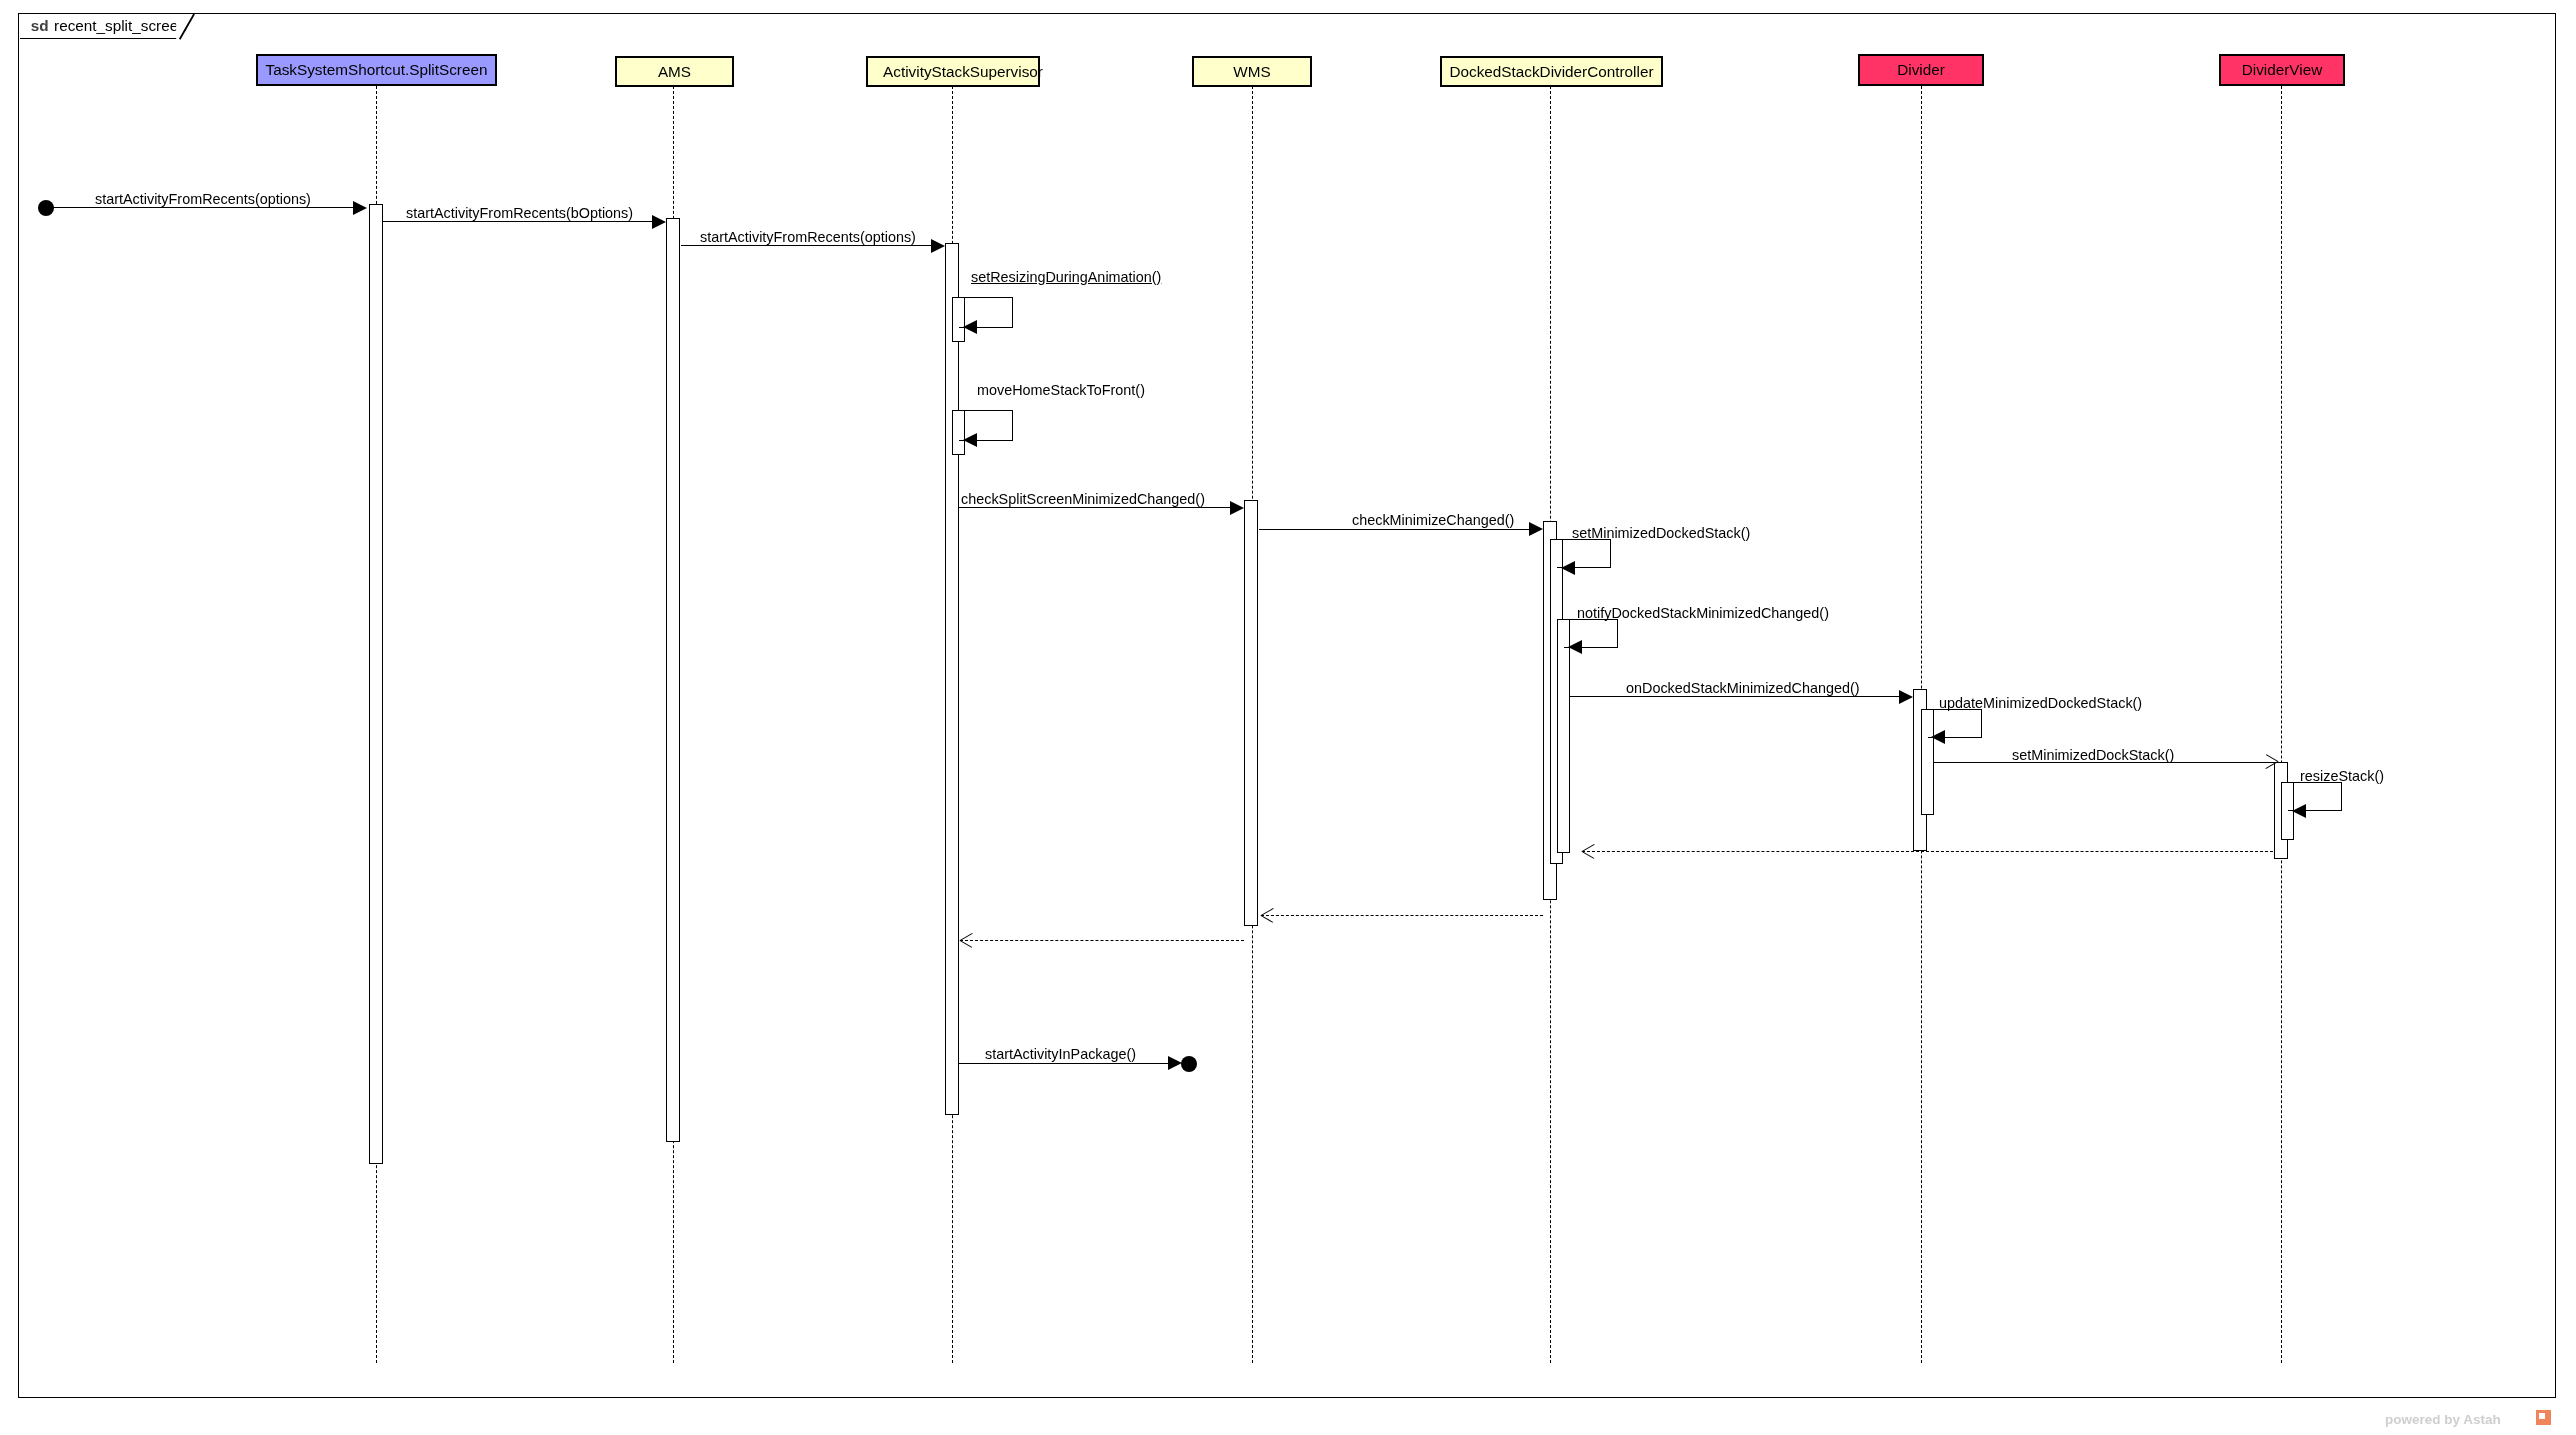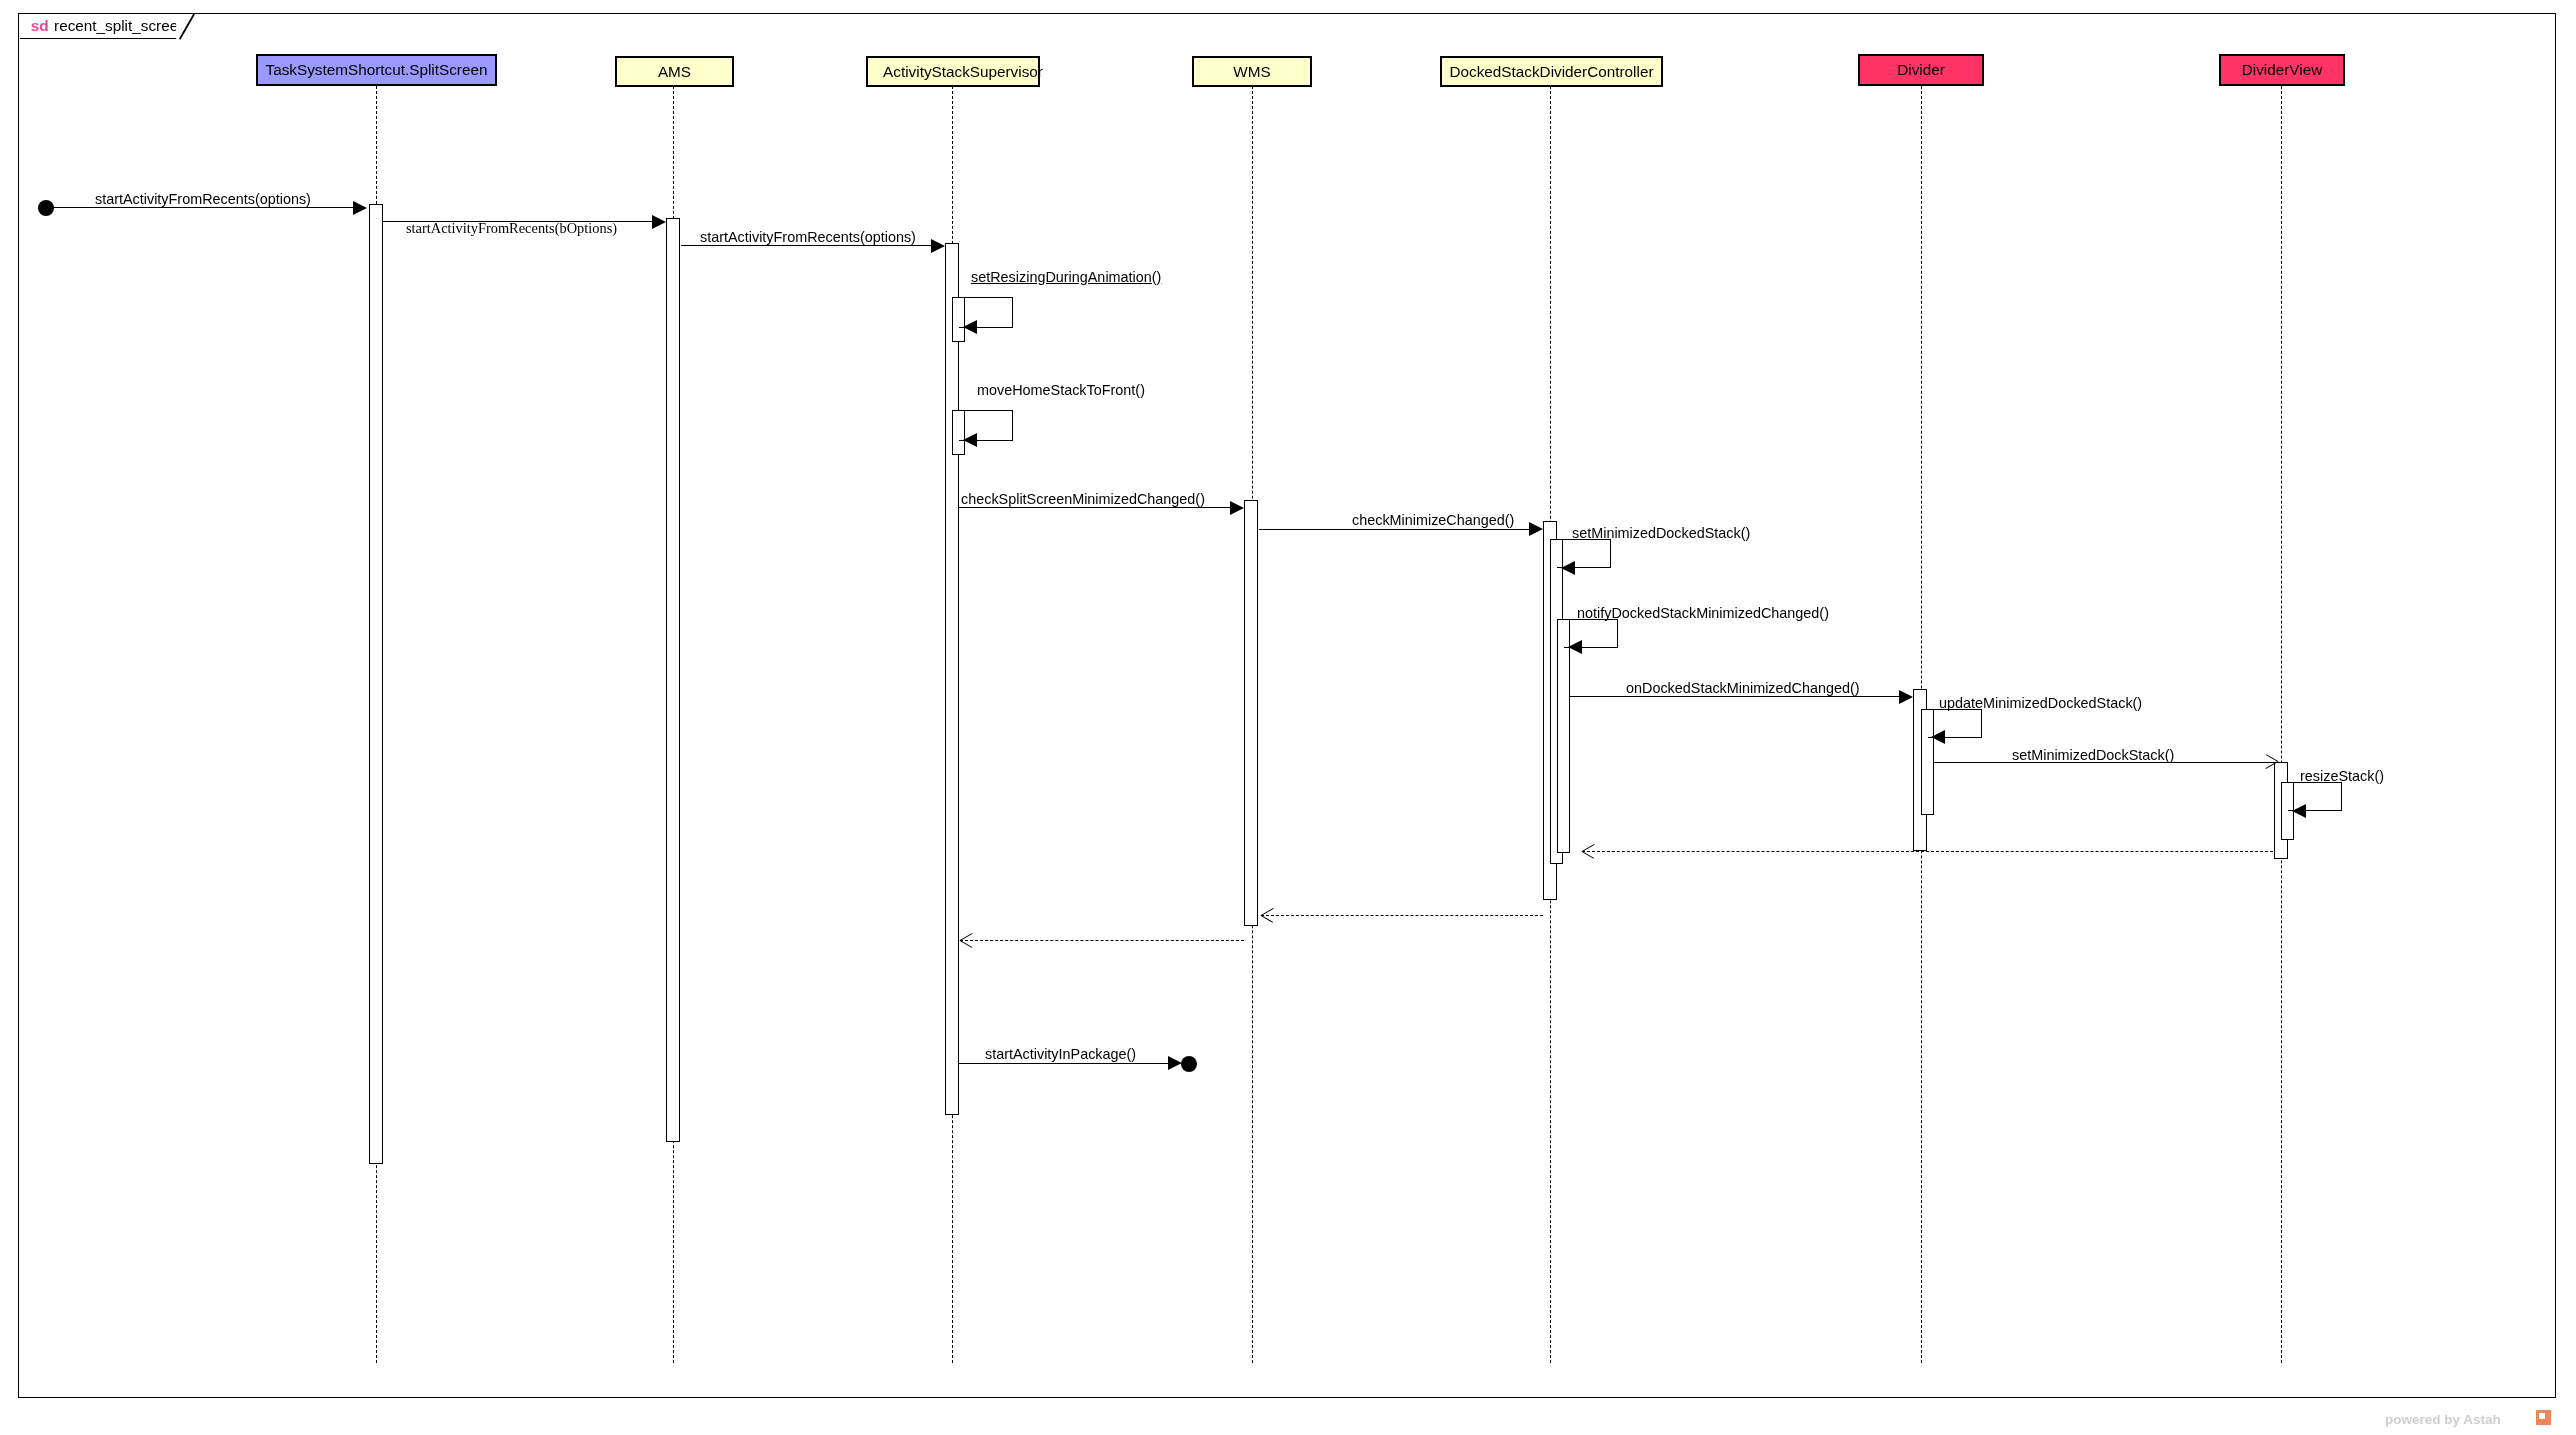--- a/index.html
+++ b/index.html
@@ -3,21 +3,21 @@
 <meta charset="utf-8">
 <style>
   html,body{margin:0;padding:0;background:#ffffff;}
   body{font-family:"Liberation Sans", sans-serif;}
   #canvas{position:relative;width:2576px;height:1436px;background:#ffffff;overflow:hidden;}
 
   
   .frame{position:absolute;border:1.8px solid #000;background:transparent;}
   .frame-tab{position:absolute;background:#fff;border-right:1.8px solid #000;border-bottom:1.8px solid #000;
              box-sizing:border-box;display:flex;align-items:center;padding-left:10.8px;white-space:nowrap;}
-  .frame-tab .sd{font-weight:bold;font-size:15.3px;color:#ec4899;margin-right:5.4px;}
+  .frame-tab .sd{font-weight:bold;font-size:15.3px;color:#404040;margin-right:5.4px;}
   .frame-tab .nm{font-size:15.3px;color:#000;}
 
   
   .ll-head{position:absolute;border:2.7px solid #000;box-sizing:border-box;
            display:flex;align-items:center;justify-content:center;white-space:nowrap;}
   .ll-head span{font-size:15.3px;color:#000;line-height:1;}
   .ll-line{position:absolute;width:0;border-left:1.8px dashed #000;}
 
   
   .act{position:absolute;background:#fff;border:1.3px solid #000;box-sizing:border-box;}
@@ -119,21 +119,21 @@
   <div class="act" style="left:2274px;top:762px;width:14.4px;height:97px;"></div>
   <div class="act" style="left:2281px;top:782px;width:12.6px;height:58px;"></div>
 
   <div class="dot" style="left:38px;top:200px;width:16px;height:16px;"></div>
   <div class="msg" style="left:46px;top:207px;width:308px;"></div>
   <div class="ah-r" style="left:353px;top:201px;"></div>
   <div class="msg-label" style="left:95px;top:192px;">startActivityFromRecents(options)</div>
 
   <div class="msg" style="left:383px;top:221px;width:269px;"></div>
   <div class="ah-r" style="left:652px;top:215px;"></div>
-  <div class="msg-label" style="left:406px;top:221px;font-family:Liberation Serif, serif;">startActivityFromRecents(bOptions)</div>
+  <div class="msg-label" style="left:406px;top:206px;">startActivityFromRecents(bOptions)</div>
 
   <div class="msg" style="left:681px;top:245px;width:250px;"></div>
   <div class="ah-r" style="left:931px;top:239px;"></div>
   <div class="msg-label" style="left:700px;top:230px;">startActivityFromRecents(options)</div>
 
   <div class="selfcall" style="left:959px;top:297px;width:54px;height:31px;"></div>
   <div class="ah-l" style="left:963px;top:320px;"></div>
   <div class="msg-label" style="left:971px;top:270px;text-decoration:underline;">setResizingDuringAnimation()</div>
 
   <div class="selfcall" style="left:959px;top:410px;width:54px;height:31px;"></div>

